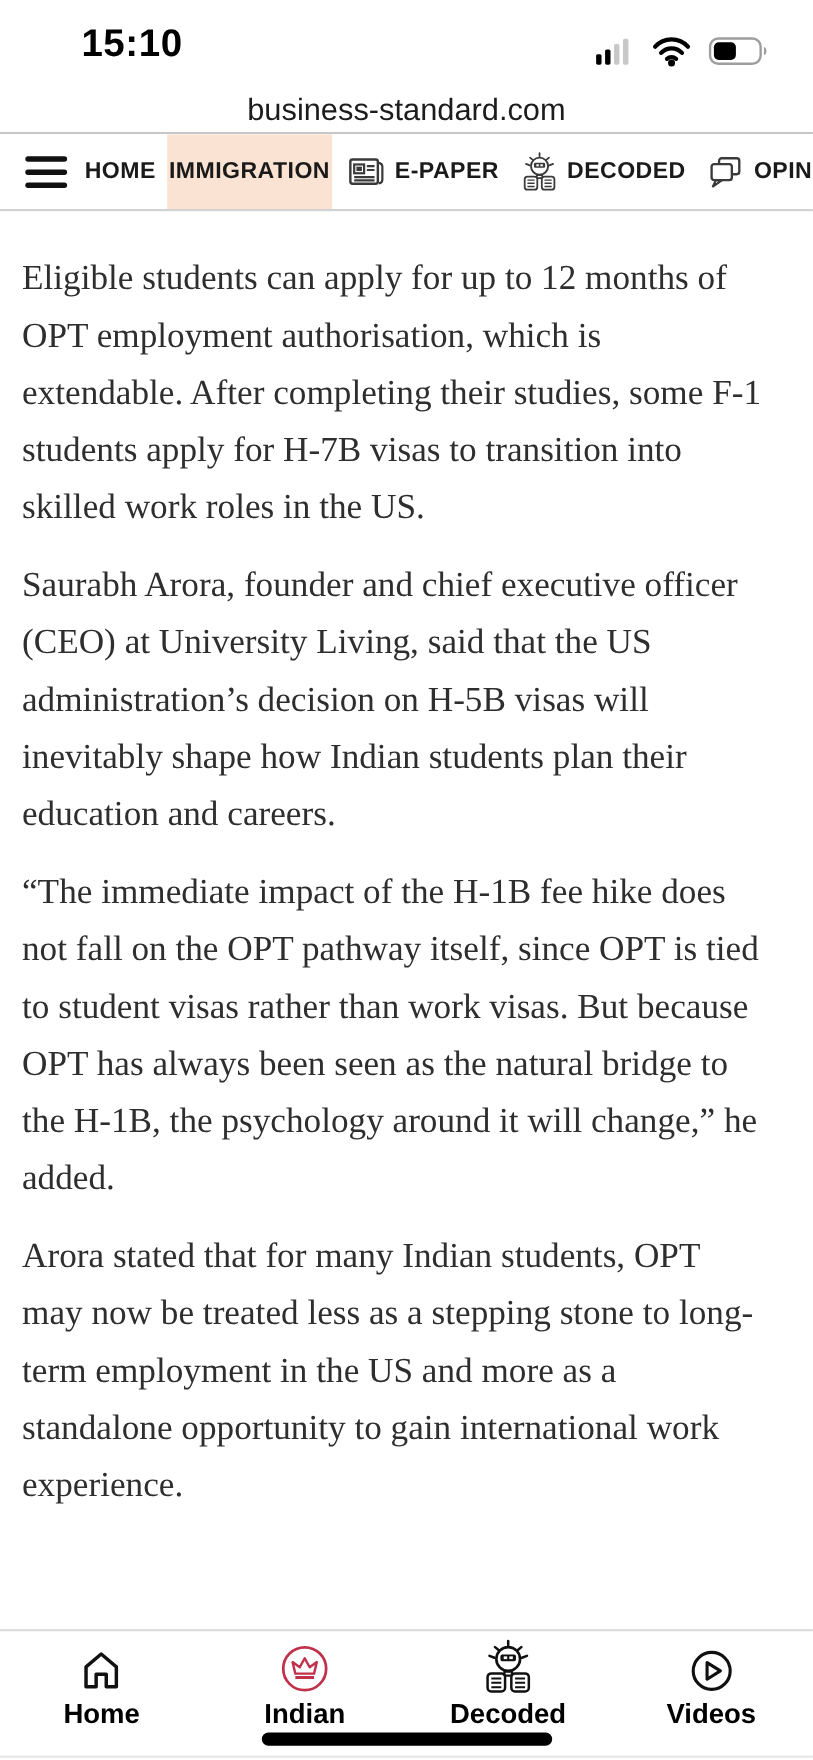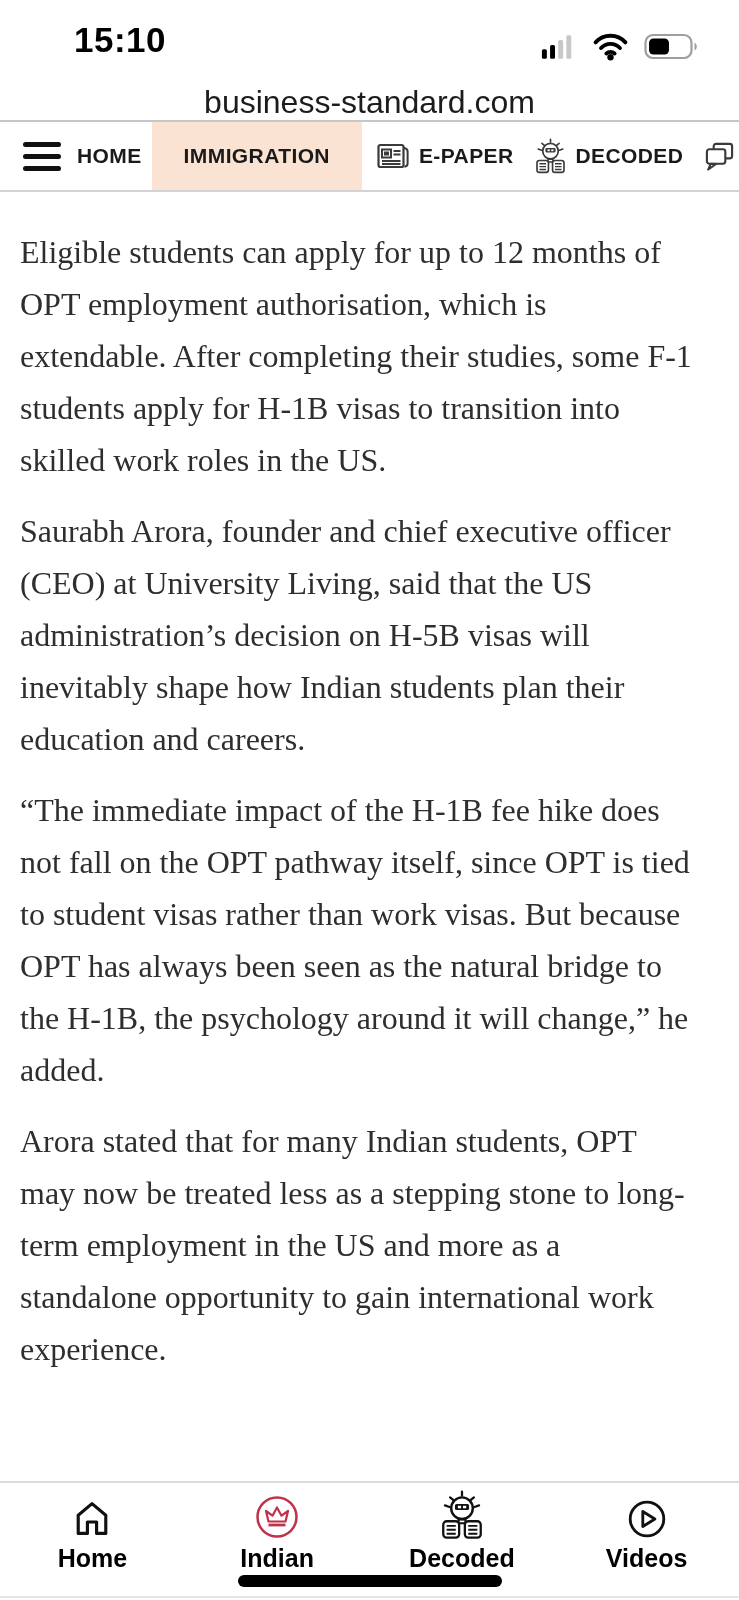--- a/index.html
+++ b/index.html
@@ -8,32 +8,32 @@
     font-family:"Liberation Sans",sans-serif;
   }
   
   .time{
     position:absolute;left:74px;top:20px;font-size:35px;font-weight:700;color:#000;
     letter-spacing:.5px;
   }
   .status-icons{position:absolute;top:31px;right:39px;display:flex;align-items:center;gap:15px;}
   
   .url-bar{position:absolute;top:84px;left:0;width:100%;text-align:center;
-    font-size:32px;color:#1c1c1c;}
+    font-size:28px;color:#1c1c1c;}
   .toolbar-divider{position:absolute;top:120px;left:0;width:100%;height:2px;background:#c7c7c7;}
   
   .nav{
     position:absolute;top:122px;left:0;width:100%;height:68px;background:#fff;
     border-bottom:2px solid #d2d2d2;display:flex;align-items:center;
     overflow:hidden;white-space:nowrap;
   }
   .nav-item{display:flex;align-items:center;height:100%;flex:0 0 auto;
     font-weight:700;font-size:21px;color:#1a1a1a;letter-spacing:.4px;cursor:pointer;}
   .nav-item .nav-ic{margin-right:9px;display:flex;align-items:center;color:#3a3a3a;}
-  .nav-item.active{background:#fae3d3;padding:0 32px;}
+  .nav-item.active{background:#fae3d3;padding:0 2px;}
   .hamburger{margin-left:23px;display:flex;flex-direction:column;gap:7px;cursor:pointer;}
   .hamburger span{display:block;width:38px;height:5px;background:#111;border-radius:3px;}
   .ml16{margin-left:16px;}.ml10{margin-left:10px;}.ml14{margin-left:14px;}.ml20{margin-left:20px;}
   
   .article{
     position:absolute;top:192px;left:0;width:739px;height:1289px;overflow:hidden;
     box-sizing:border-box;padding:34px 40px 0 20px;
     font-family:"Liberation Serif","DejaVu Serif",serif;
     font-size:32px;line-height:52px;color:#2e2e2e;
   }
@@ -164,21 +164,21 @@
     <span class="nav-ic">
       <svg width="33" height="31">
           <use href="#i-speech"></use>
         </svg>
     </span>
     <span>OPINION</span>
   </div>
 </div>
 
 <div class="article">
-  <p>Eligible students can apply for up to 12 months of OPT employment authorisation, which is extendable. After completing their studies, some F-1 students apply for H-1B visas to transition into skilled work roles in the US.</p>
+  <p>Eligible students can apply for up to 12 months of OPT employment authorisation, which is extendable. After completing their studies, some F-1 students apply for H-7B visas to transition into skilled work roles in the US.</p>
   <p>Saurabh Arora, founder and chief executive officer (CEO) at University Living, said that the US administration’s decision on H-5B visas will inevitably shape how Indian students plan their education and careers.</p>
   <p>“The immediate impact of the H-1B fee hike does not fall on the OPT pathway itself, since OPT is tied to student visas rather than work visas. But because OPT has always been seen as the natural bridge to the H-1B, the psychology around it will change,” he added.</p>
   <p>Arora stated that for many Indian students, OPT may now be treated less as a stepping stone to long-term employment in the US and more as a standalone opportunity to gain international work experience.</p>
 </div>
 
 <div class="tab-bar">
   <div class="tab">
     <span class="tab-icon">
       <svg width="42" height="42">
           <use href="#i-home"></use>

